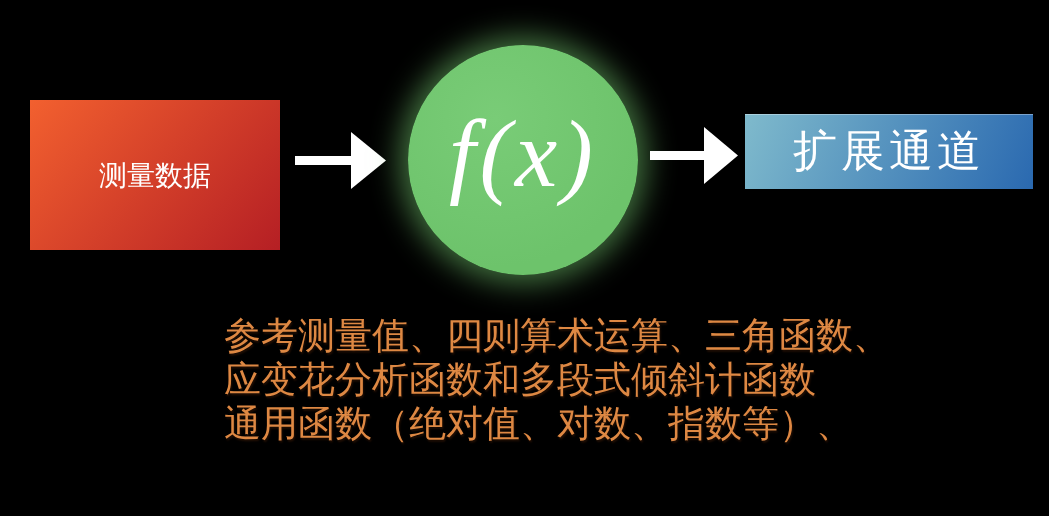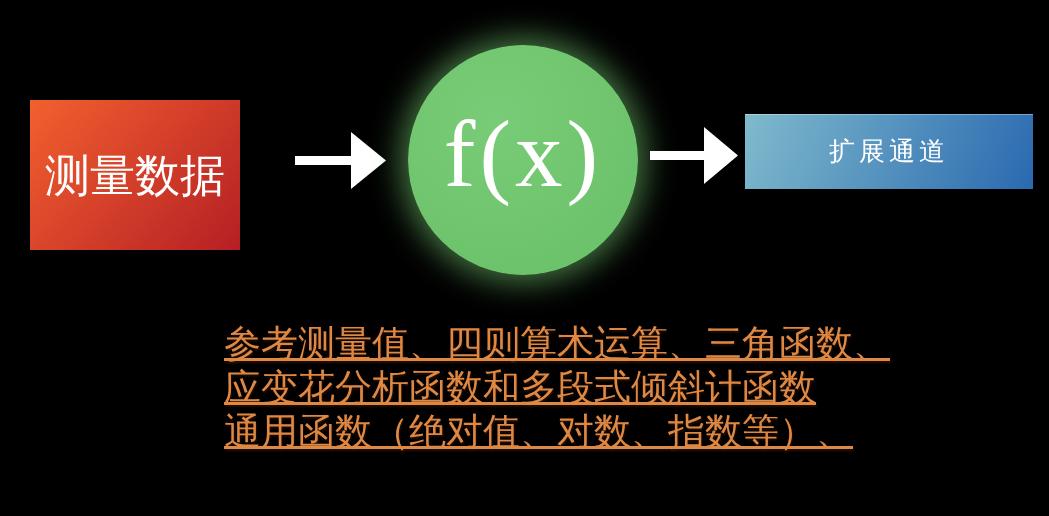--- a/index.html
+++ b/index.html
@@ -8,28 +8,28 @@
     position: relative;
     width: 1049px;
     height: 516px;
     background: var(--bg, #000);
     overflow: hidden;
     font-family: "Liberation Sans", sans-serif;
   }
   .input-box {
     position: absolute;
     left: 30px; top: 100px;
-    width: 210px; height: 150px;
+    width: 250px; height: 150px;
     background: linear-gradient(132deg, var(--in-start, #F2602F) 0%, var(--in-end, #B51F24) 100%);
     display: flex;
     flex-direction: column;
     align-items: center;
     justify-content: center;
     color: #fff;
-    font-size: 45px;
+    font-size: 28px;
     line-height: 47px;
   }
   .arrow {
     position: absolute;
     display: block;
   }
   .arrow-1 { left: 293px; top: 130px; }
   .arrow-2 { left: 648px; top: 125px; }
   .fx-circle {
     position: absolute;
@@ -37,48 +37,48 @@
     width: 230px; height: 230px;
     border-radius: 50%;
     background: radial-gradient(circle at 38% 32%, var(--circle-hi, #79CC77) 0%, var(--circle, #6DC36B) 70%);
     box-shadow: 0 0 30px 8px rgba(122, 210, 116, 0.55);
     display: flex;
     align-items: center;
     justify-content: center;
   }
   .fx-label {
     font-family: "Liberation Serif", "DejaVu Serif", serif;
+    font-style: italic;
     font-weight: normal;
     font-size: 95px;
     color: #fff;
     letter-spacing: 4px;
     transform: translateY(-6px);
   }
   .output-box {
     position: absolute;
     left: 745px; top: 114px;
     width: 288px; height: 75px;
     background: linear-gradient(112deg, var(--out-start, #7FBACC) 0%, var(--out-end, #2A69B0) 100%);
     box-shadow: inset 0 1px 0 rgba(255,255,255,0.35);
     display: flex;
     align-items: center;
     justify-content: center;
     color: #fff;
-    font-size: 26px;
+    font-size: 44px;
     letter-spacing: 4px;
   }
   .caption {
     position: absolute;
-    left: 224px; top: 322px;
+    left: 224px; top: 314px;
     color: var(--caption, #DE8843);
     font-size: 37px;
     line-height: 44px;
     white-space: nowrap;
     text-shadow: 1px 2px 2px rgba(40, 18, 5, 0.85);
-    text-decoration: underline;
   }
 </style>
 </head>
 <body>
 
 <div class="stage" style="--bg: #000000; --in-start: #F2602F; --in-end: #B51F24; --circle: #6DC36B; --circle-hi: #79CC77; --out-start: #7FBACC; --out-end: #2A69B0; --caption: #DE8843;">
 
   <div class="input-box">
     <div>测量数据</div>
   </div>

